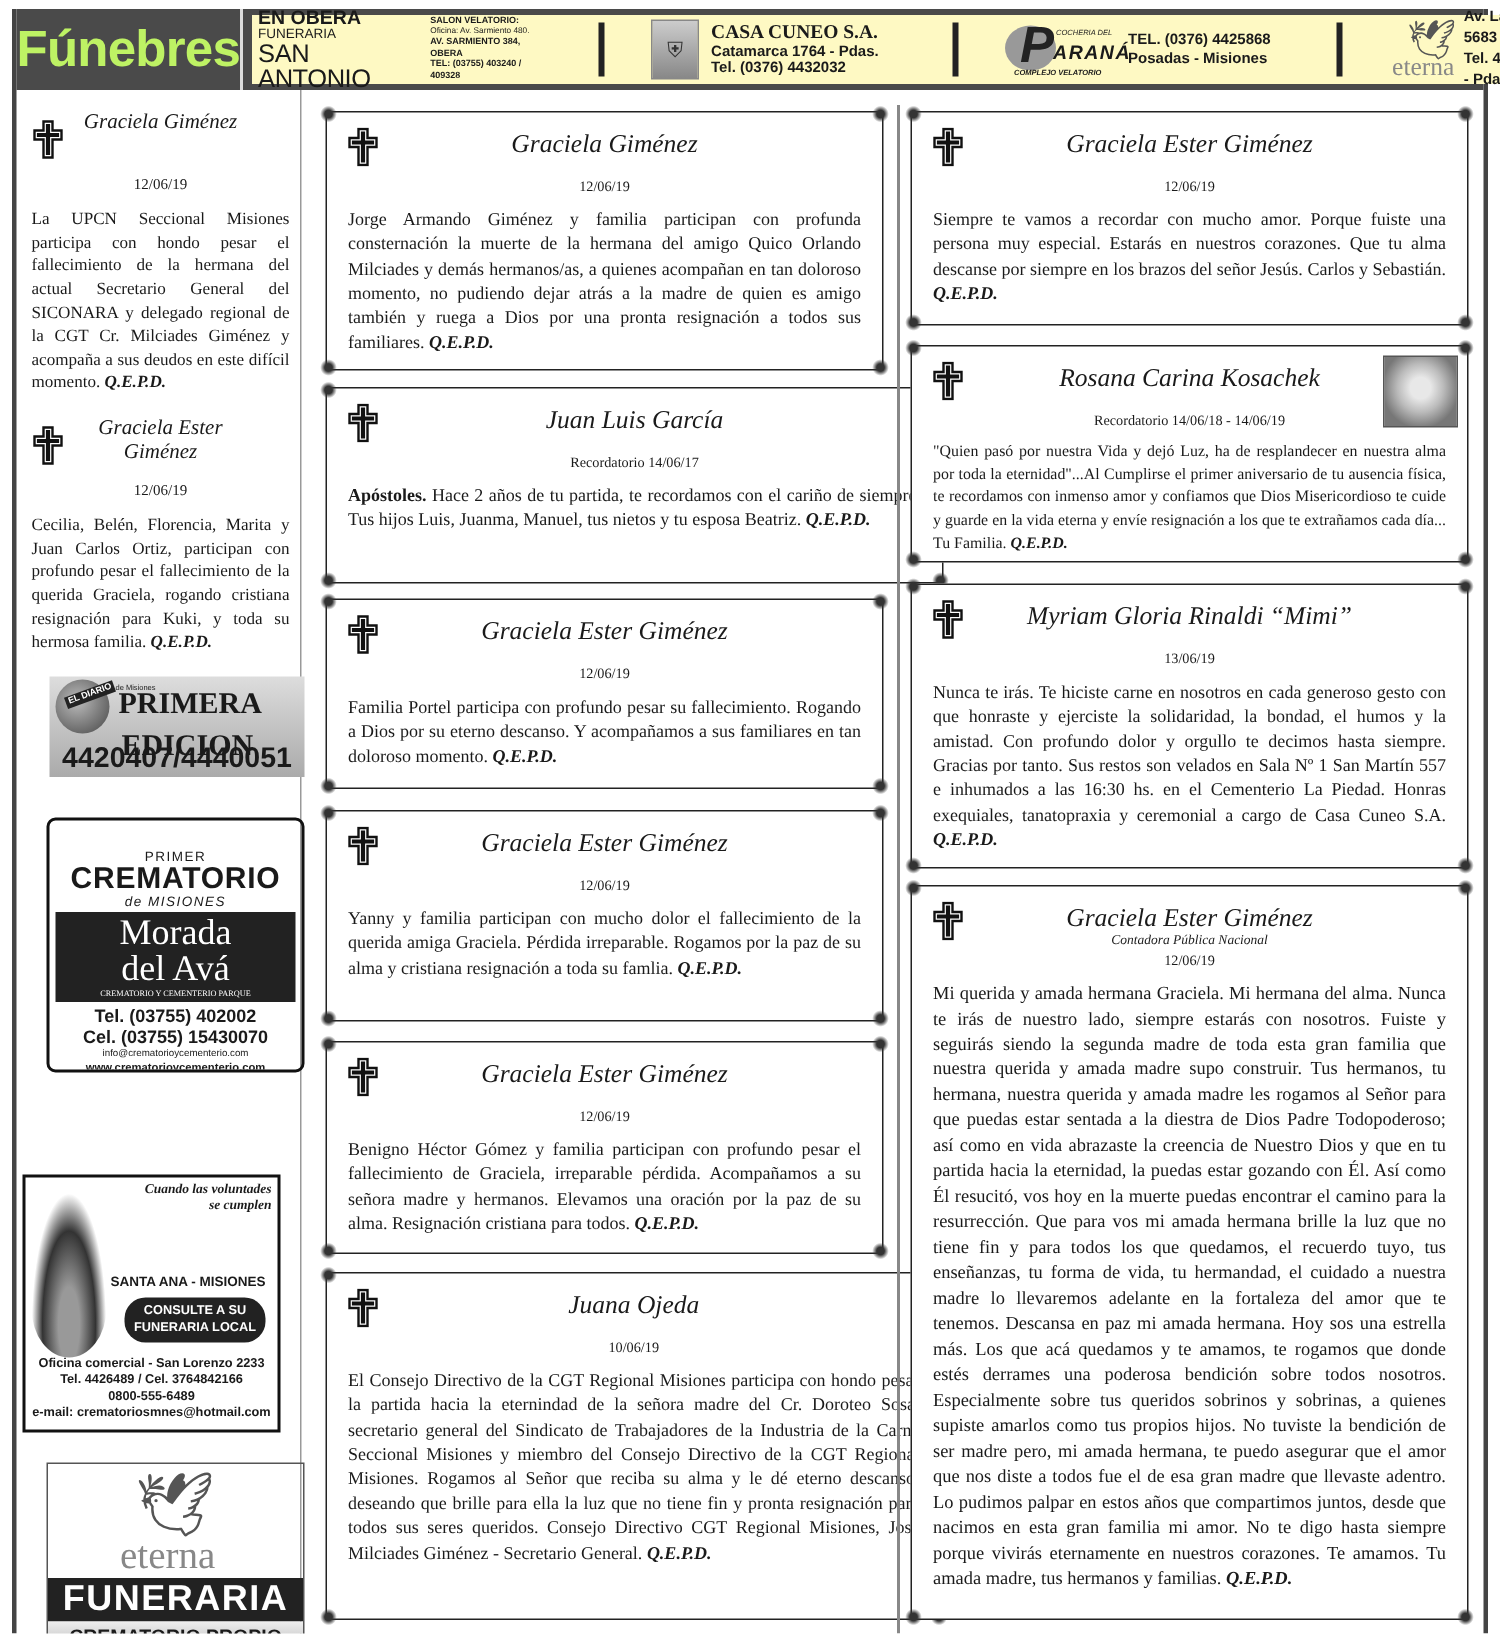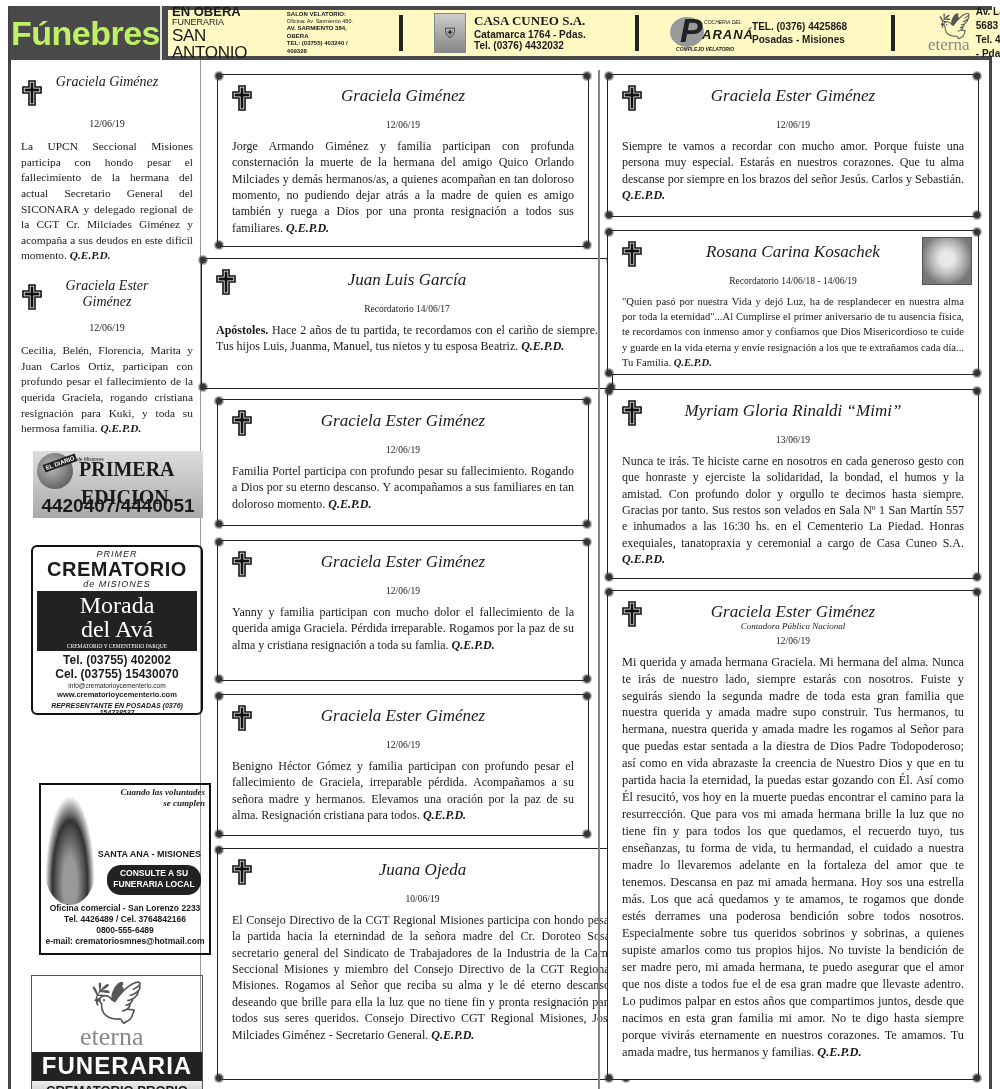--- a/index.html
+++ b/index.html
@@ -49,32 +49,32 @@
 
   .ad-primera { position: absolute; left: 22px; top: 391px; width: 170px; height: 67px; background: linear-gradient(#ddd, #aaa); font-family: "Liberation Sans", sans-serif; }
   .ad-primera .globe { position: absolute; left: 4px; top: 2px; width: 36px; height: 36px; border-radius: 50%; background: radial-gradient(circle at 40% 40%, #bbb, #444); }
   .ad-primera .eldiario { position: absolute; left: 10px; top: 8px; font-size: 6px; font-weight: bold; color: #fff; background: #222; padding: 1px 2px; transform: rotate(-20deg); }
   .ad-primera .dem { position: absolute; left: 44px; top: 5px; font-size: 5px; }
   .ad-primera .l1 { position: absolute; left: 46px; top: 8px; font-family: "Liberation Serif", serif; font-weight: bold; font-size: 20px; line-height: 1; }
   .ad-primera .l2 { position: absolute; left: 48px; top: 36px; font-family: "Liberation Serif", serif; font-weight: bold; font-size: 20px; line-height: 1; }
   .ad-primera .tel { position: absolute; left: 0; right: 0; top: 45px; text-align: center; font-weight: bold; font-size: 19px; line-height: 1; }
 
   .ad-morada { position: absolute; left: 20px; top: 485px; width: 172px; height: 170px; border: 2px solid #111; border-radius: 6px; font-family: "Liberation Sans", sans-serif; text-align: center; overflow: hidden; }
-  .ad-morada .primer { font-style: italic; font-size: 9px; margin-top: 2px; letter-spacing: 1px; }
+  .ad-morada .primer { font-size: 9px; margin-top: 19px; letter-spacing: 1px; }
   .ad-morada .crem { font-weight: bold; font-size: 20px; line-height: 1; letter-spacing: 0.5px; }
   .ad-morada .demis { font-style: italic; font-size: 9px; letter-spacing: 1px; }
   .ad-morada .dark { background: #222; color: #fff; margin: 2px 4px 0; padding: 2px 0; }
   .ad-morada .dark .m1 { font-family: "Liberation Serif", serif; font-size: 24px; line-height: 1; }
   .ad-morada .dark .m2 { font-family: "Liberation Serif", serif; font-size: 5.5px; margin-top: 2px; }
   .ad-morada .tel { font-weight: bold; font-size: 12px; line-height: 1.2; margin-top: 2px; }
   .ad-morada .info { font-size: 6.5px; line-height: 1.3; }
   .ad-morada .web { font-weight: bold; font-size: 7.5px; }
   .ad-morada .rep { font-style: italic; font-size: 7px; font-weight: bold; margin-top: 3px; }
 
-  .ad-cremisiones { position: absolute; left: 28px; top: 723px; width: 172px; height: 172px; border: 2px solid #111; font-family: "Liberation Sans", sans-serif; overflow: hidden; }
+  .ad-cremisiones { position: absolute; left: 4px; top: 723px; width: 172px; height: 172px; border: 2px solid #111; font-family: "Liberation Sans", sans-serif; overflow: hidden; }
   .ad-cremisiones .flame { position: absolute; left: 4px; top: 10px; width: 50px; height: 110px; background: radial-gradient(ellipse at 50% 80%, #999 20%, #333 50%, transparent 70%); border-radius: 50% 50% 50% 50% / 70% 70% 30% 30%; }
   .ad-cremisiones .cuando { position: absolute; right: 4px; top: 2px; text-align: right; font-family: "Liberation Serif", serif; font-style: italic; font-weight: bold; font-size: 9px; line-height: 1.2; }
   .ad-cremisiones .name { position: absolute; right: 4px; top: 28px; text-align: right; font-weight: bold; font-size: 17px; line-height: 1.05; letter-spacing: -0.5px; }
   .ad-cremisiones .place { position: absolute; right: 8px; top: 64px; font-weight: bold; font-size: 9px; }
   .ad-cremisiones .consulte { position: absolute; left: 66px; top: 80px; width: 94px; height: 30px; background: #222; color: #fff; border-radius: 14px; text-align: center; font-weight: bold; font-size: 8.5px; line-height: 1.3; padding-top: 3px; }
   .ad-cremisiones .bottom { position: absolute; left: 0; right: 0; top: 118px; text-align: center; font-weight: bold; font-size: 8.5px; line-height: 1.3; }
 
   .ad-pazfun { position: absolute; left: 20px; top: 915px; width: 172px; height: 170px; border: 1px solid #555; font-family: "Liberation Sans", sans-serif; text-align: center; overflow: hidden; }
   .ad-pazfun .logo { height: 76px; position: relative; }
   .ad-pazfun .logo .bird { position: absolute; left: 58px; top: 2px; font-size: 42px; color: #555; }
@@ -252,21 +252,21 @@
     <svg class="cross">
         <use href="#cross-sym"></use>
       </svg>
     <div class="title">Graciela Giménez</div>
     <div class="date">12/06/19</div>
     <div class="body"><span>Jorge Armando Giménez y familia participan con profunda consternación la muerte de la hermana del amigo Quico Orlando Milciades y demás hermanos/as, a quienes acompañan en tan doloroso momento, no pudiendo dejar atrás a la madre de quien es amigo también y ruega a Dios por una pronta resignación a todos sus familiares.</span> <span class="qepd">Q.E.P.D.</span></div>
     <i class="corner-bl"></i>
       <i class="corner-br"></i>
   </div>
 
-  <div class="frame" style="left:190px; top:252px; width:412px; height:131px;">
+  <div class="frame" style="left:206px; top:252px; width:412px; height:131px;">
     <svg class="cross">
         <use href="#cross-sym"></use>
       </svg>
     <div class="title">Juan Luis García</div>
     <div class="date">Recordatorio 14/06/17</div>
     <div class="body"><b>Apóstoles.</b> <span>Hace 2 años de tu partida, te recordamos con el cariño de siempre. Tus hijos Luis, Juanma, Manuel, tus nietos y tu esposa Beatriz.</span> <span class="qepd">Q.E.P.D.</span></div>
     <i class="corner-bl"></i>
       <i class="corner-br"></i>
   </div>
 

